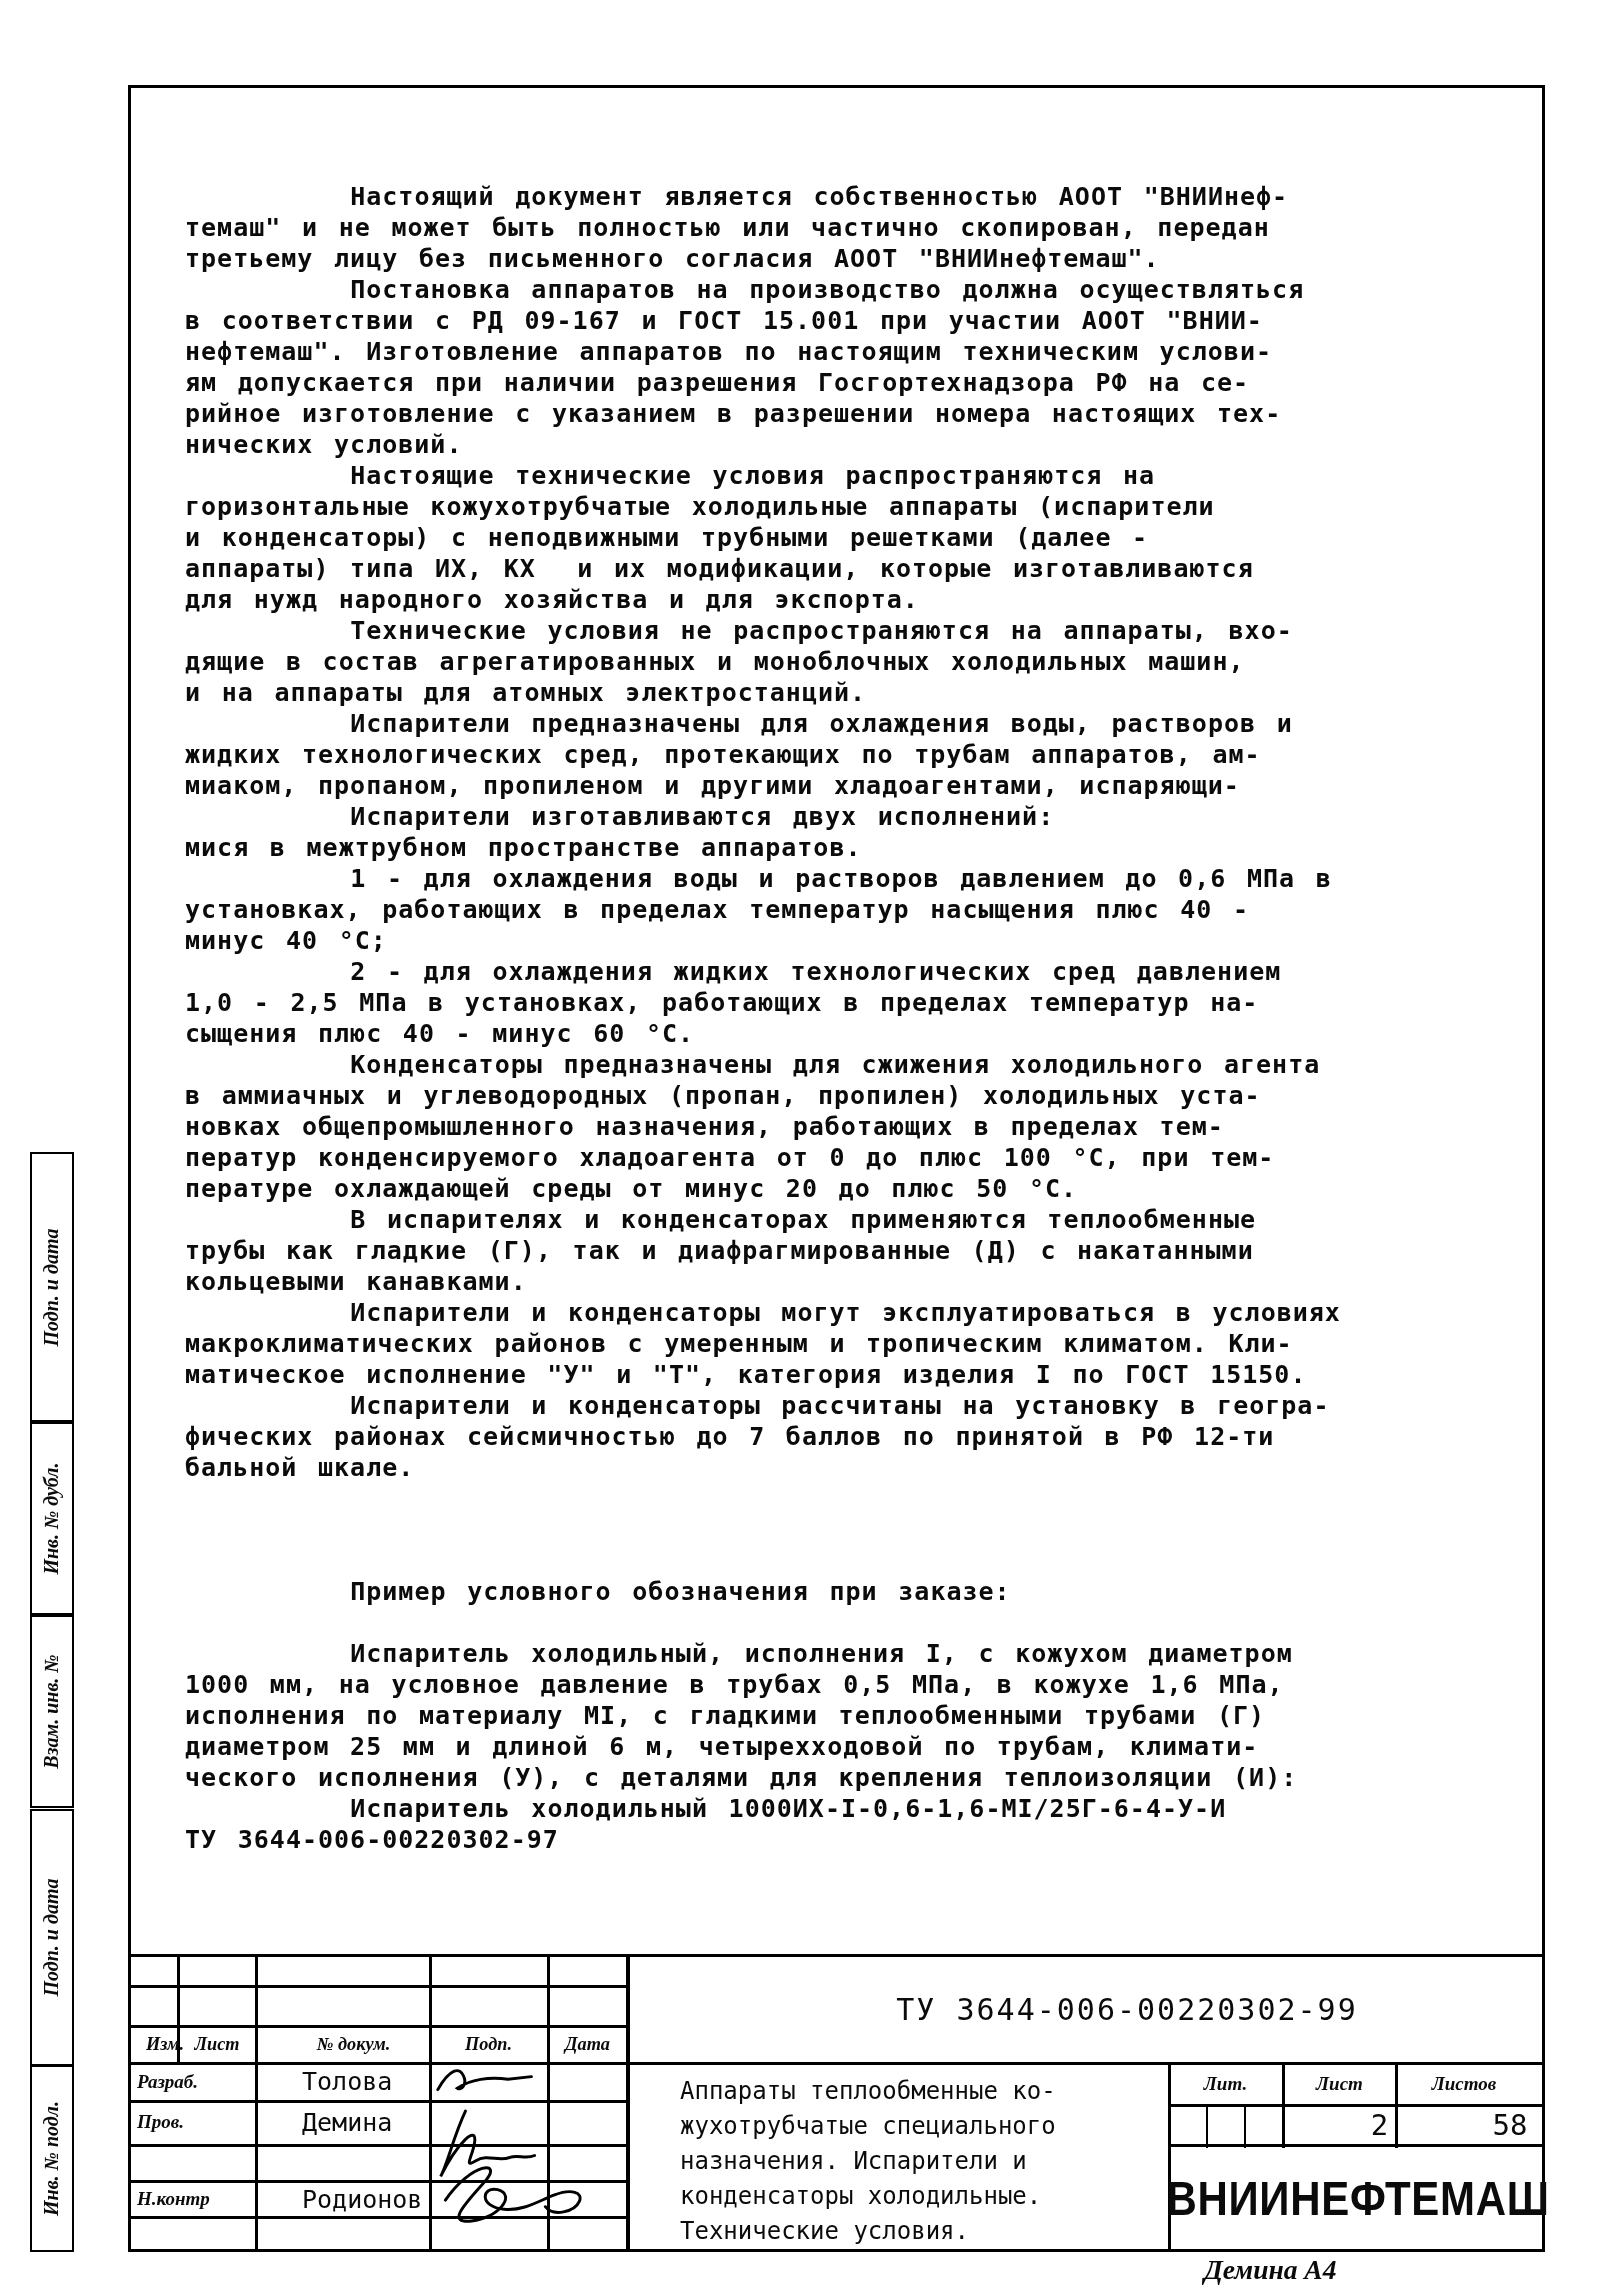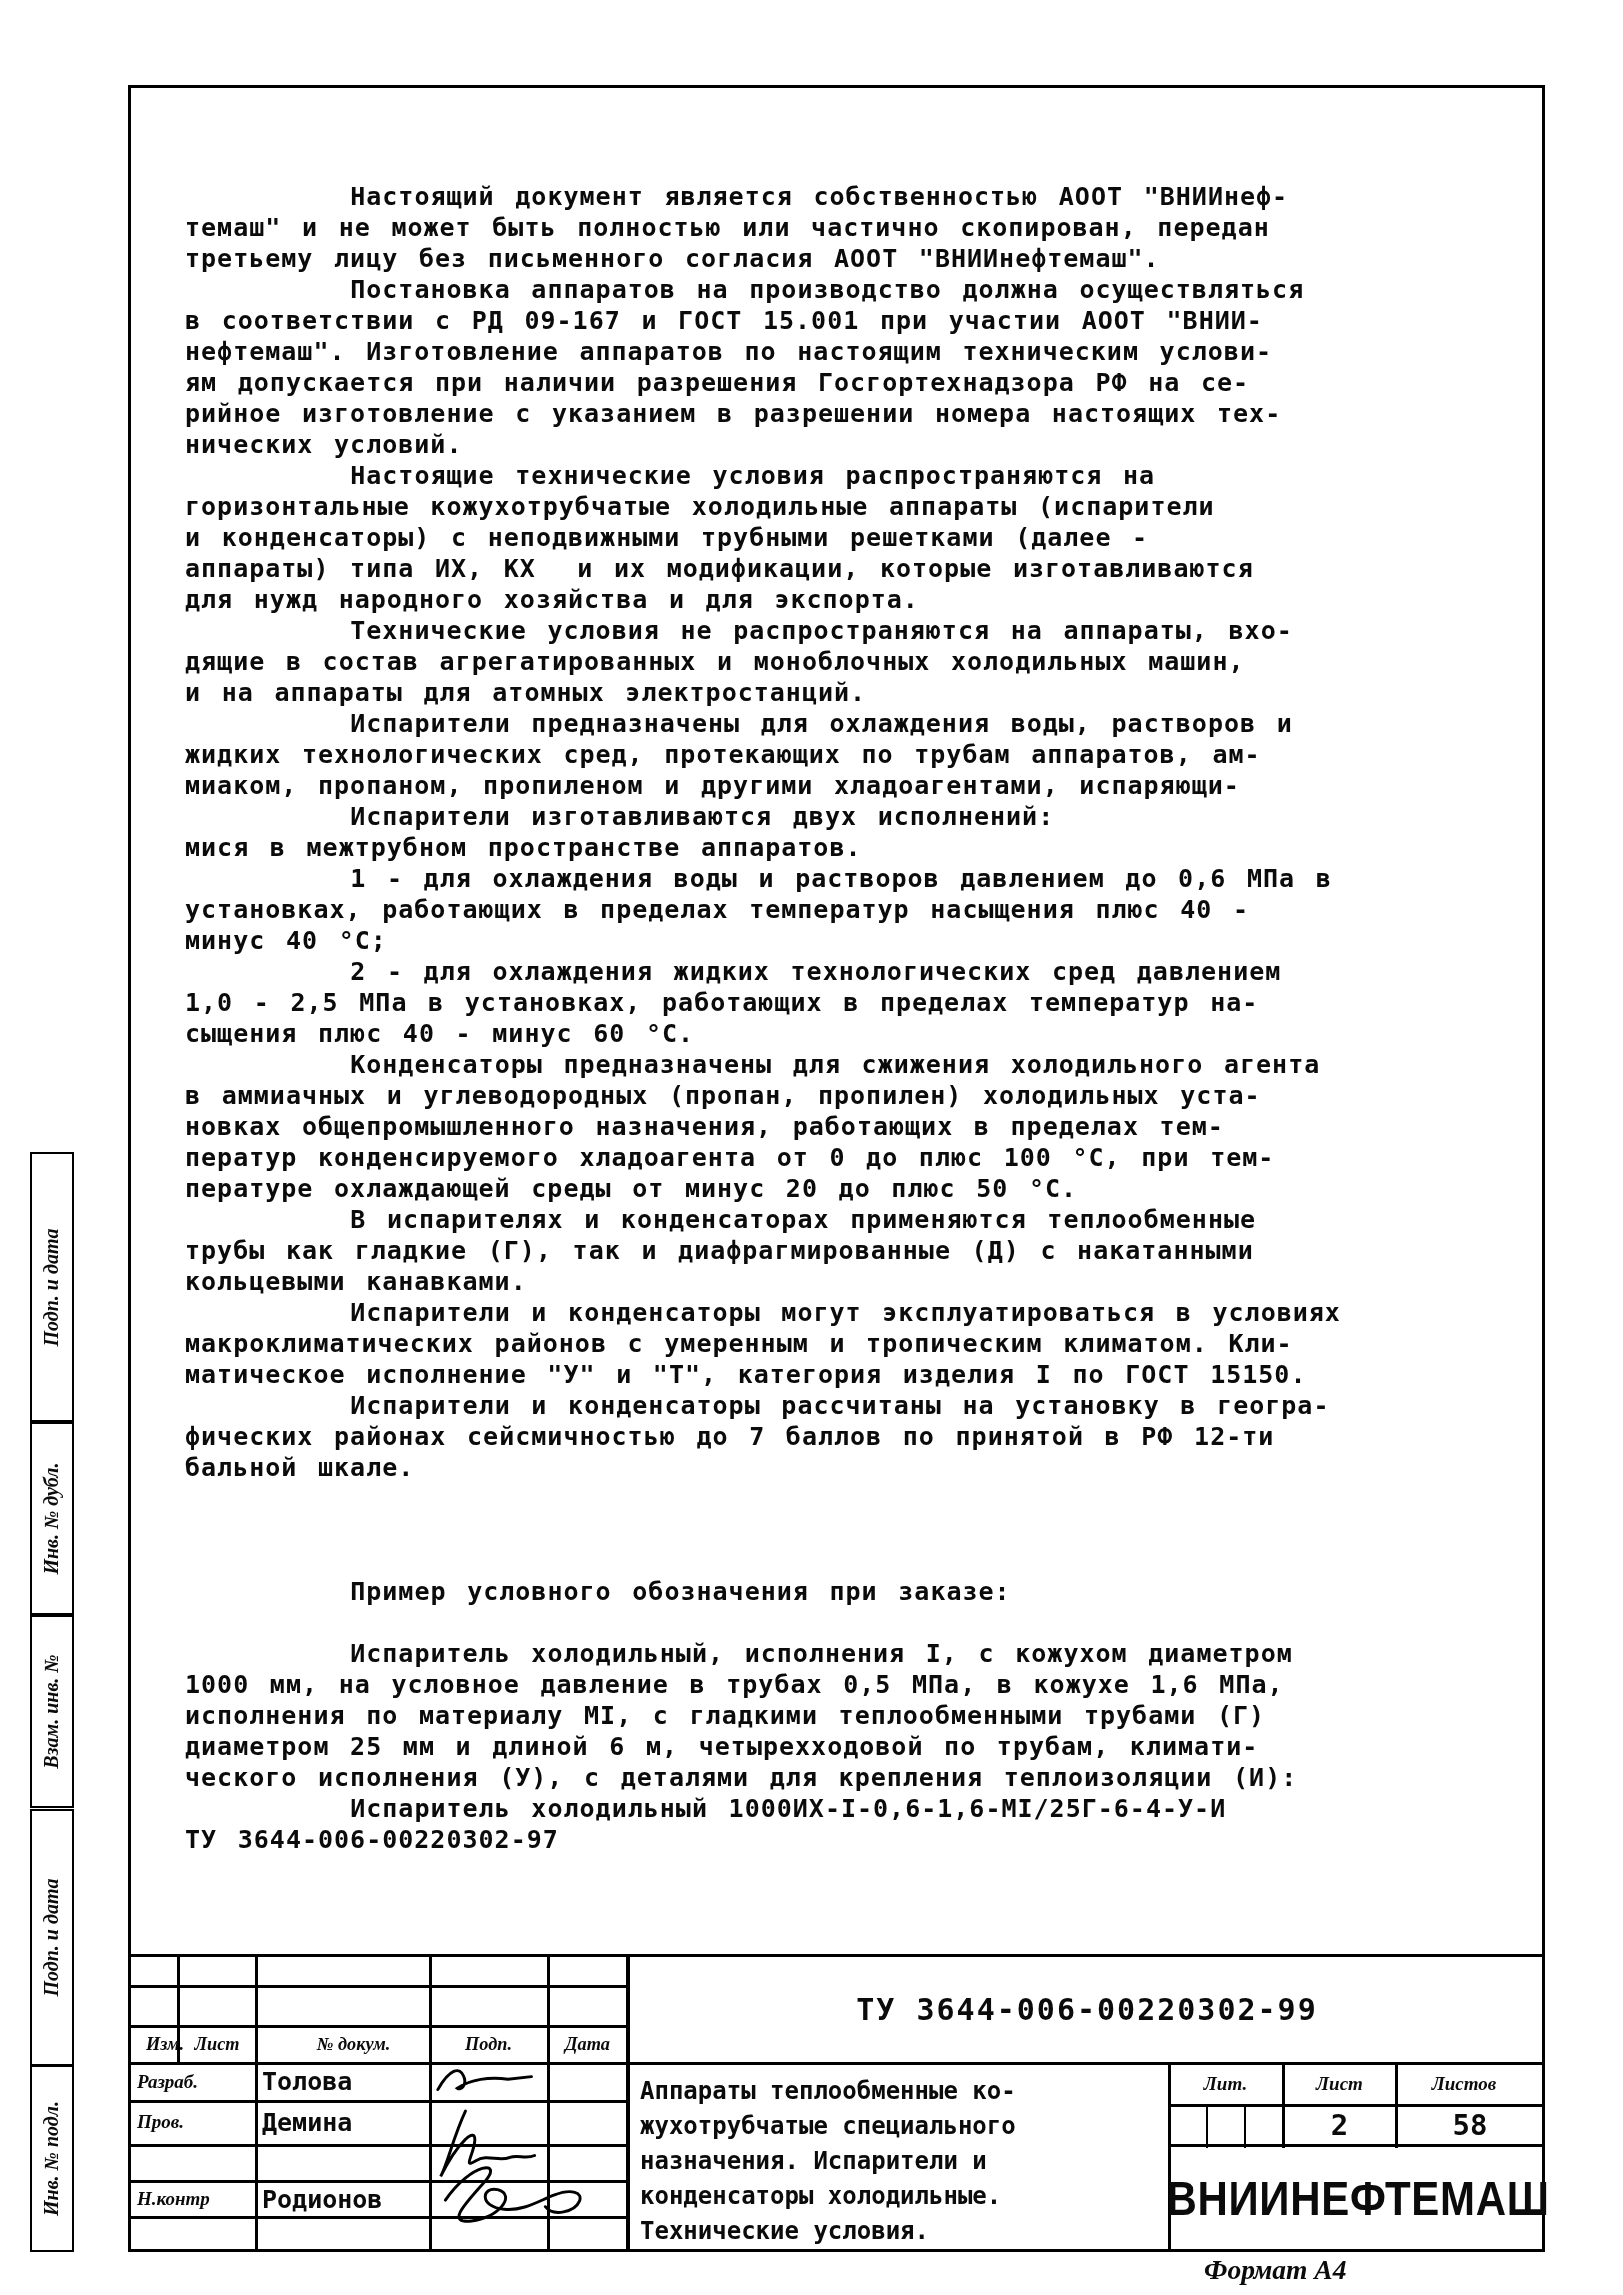--- a/index.html
+++ b/index.html
@@ -21,21 +21,21 @@
   
   .hl, .vl { position: absolute; background: #000; }
 
   
   .cur { font-family: "Liberation Serif", serif; font-style: italic; font-weight: 700; }
 
   .cell { position: absolute; display: flex; align-items: center; justify-content: center;
           overflow: visible; }
   .cell.left { justify-content: flex-start; }
 
-  .type { font-family: "DejaVu Sans Mono", monospace; font-weight: 700; }
+  .type { font-family: "DejaVu Sans Mono", monospace; font-weight: 400; margin-left: 40px; }
 
   
   .vbox { position: absolute; left: 29.5px; width: 44px; border: 2px solid #000;
           display: flex; align-items: center; justify-content: center; background: #fff; }
   .vbox span { transform: rotate(-90deg); white-space: nowrap;
                font-family: "Liberation Serif", serif; font-style: italic;
                font-weight: 700; font-size: 20px; }
 
   .org { font-family: "Liberation Sans", sans-serif; font-weight: 700;
          font-size: 42px; letter-spacing: 0.7px; transform: scaleY(1.15); }
@@ -283,17 +283,17 @@
   </div>
   <div class="cell type" style="left:1398px;top:2106px;width:144px;height:38px;font-size:29px;">
     <span>58</span>
   </div>
 
   <div class="cell" style="left:1171px;top:2148px;width:374px;height:102px;">
     <span class="org">ВНИИНЕФТЕМАШ</span>
   </div>
 
   <div class="fmt">
-    <span>Формат А4</span>
+    <span>Демина А4</span>
   </div>
 
 </div>
 
 
 </body></html>

